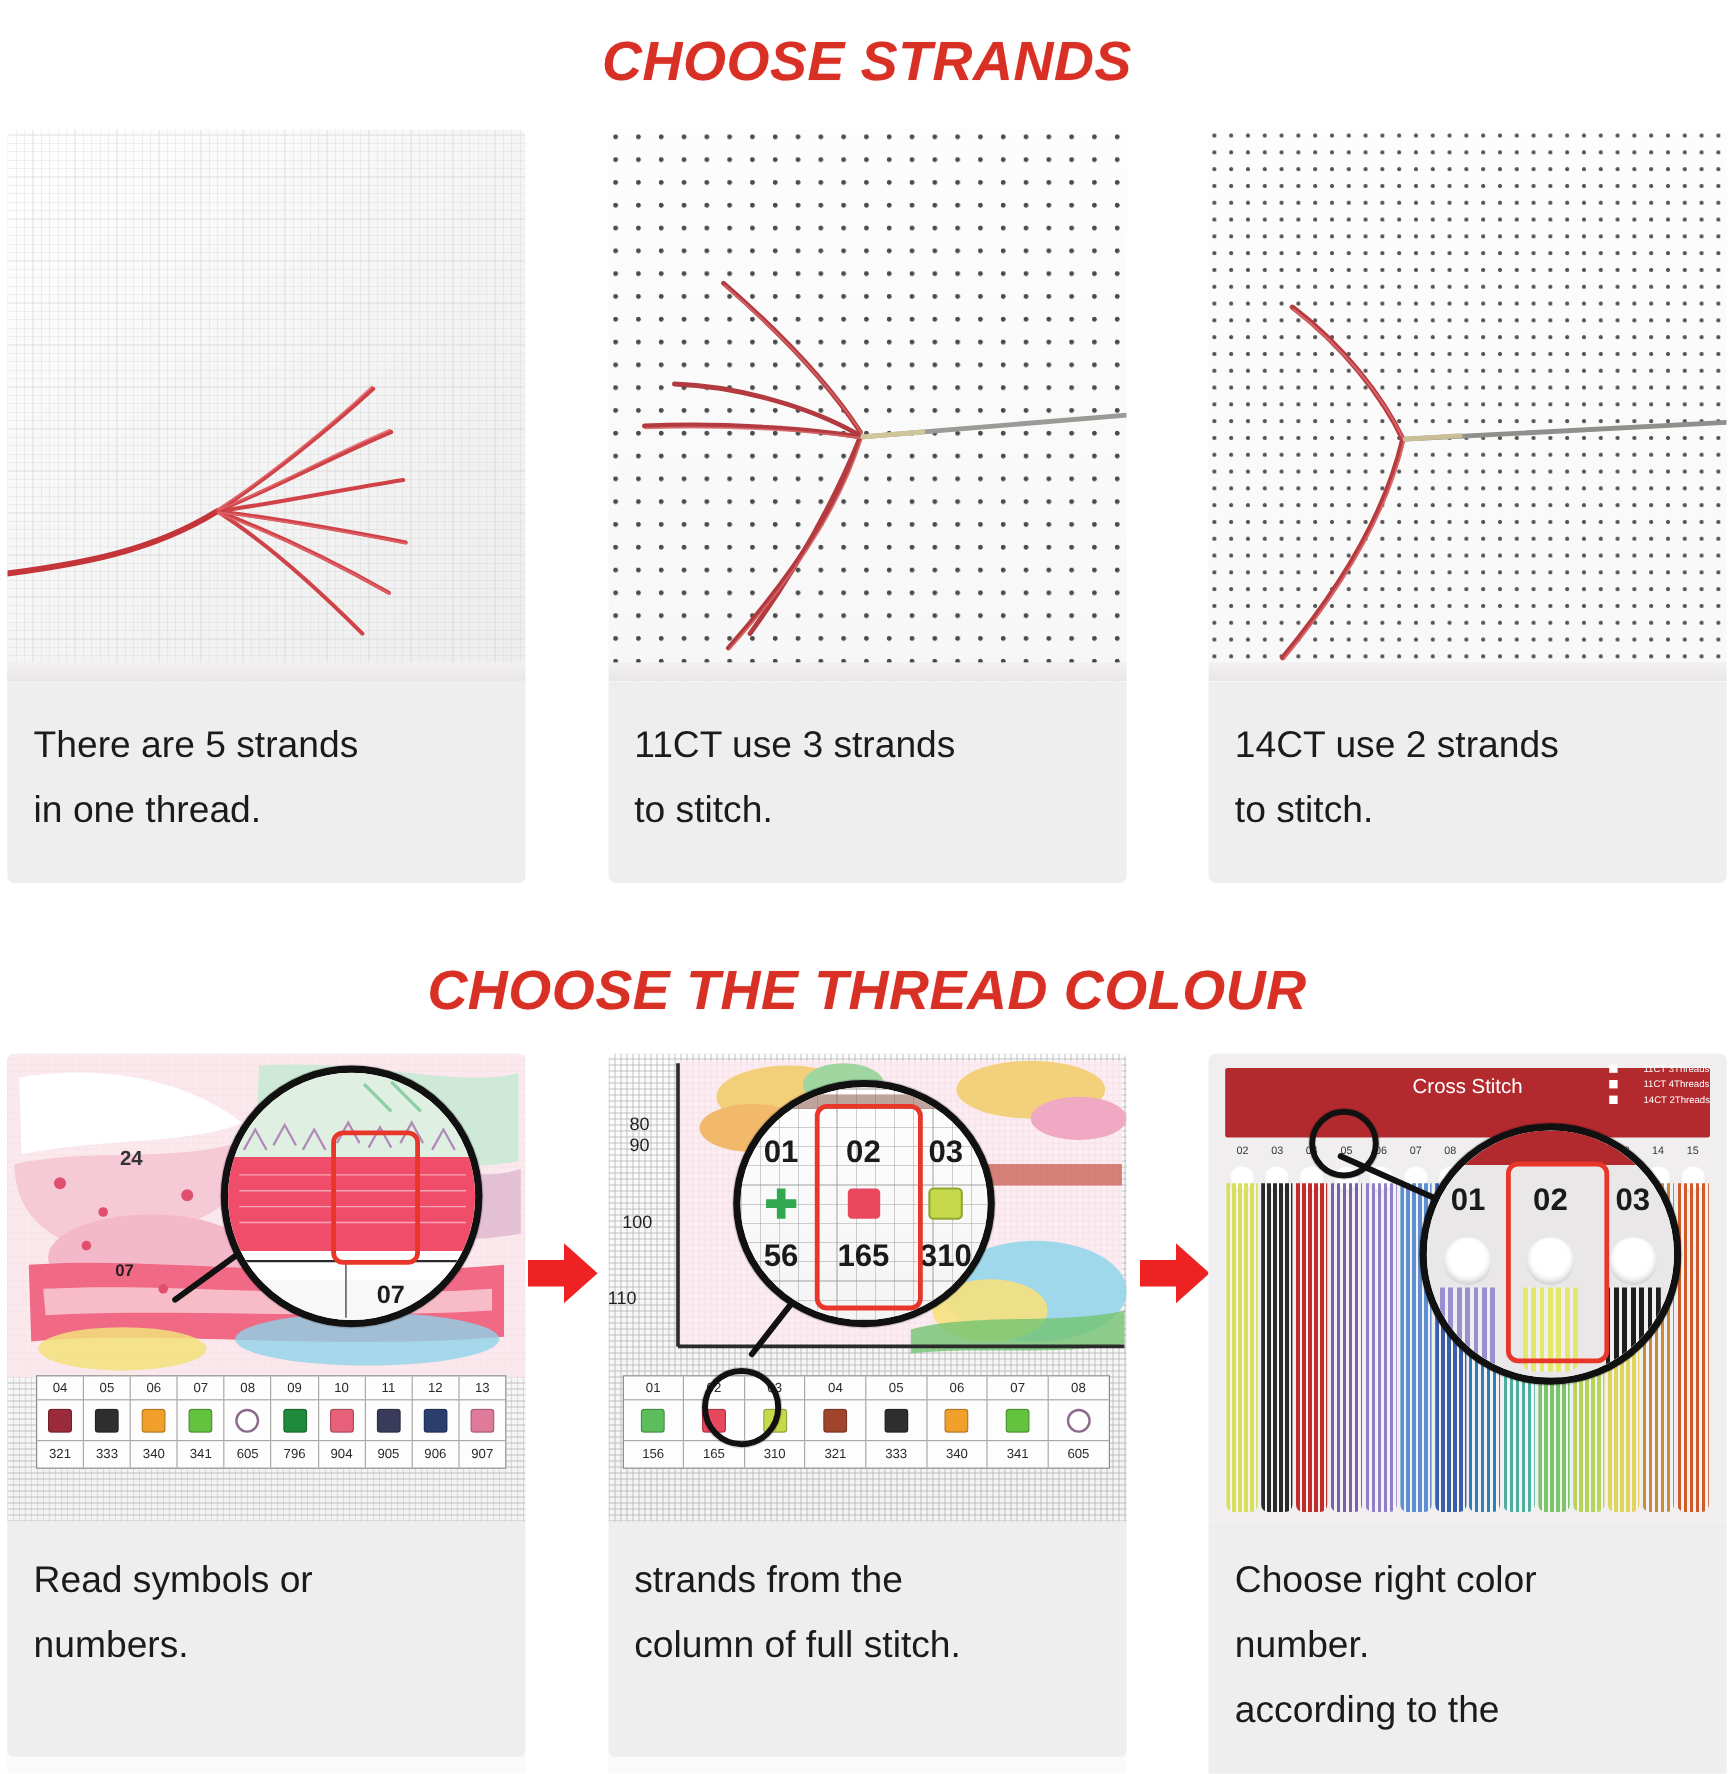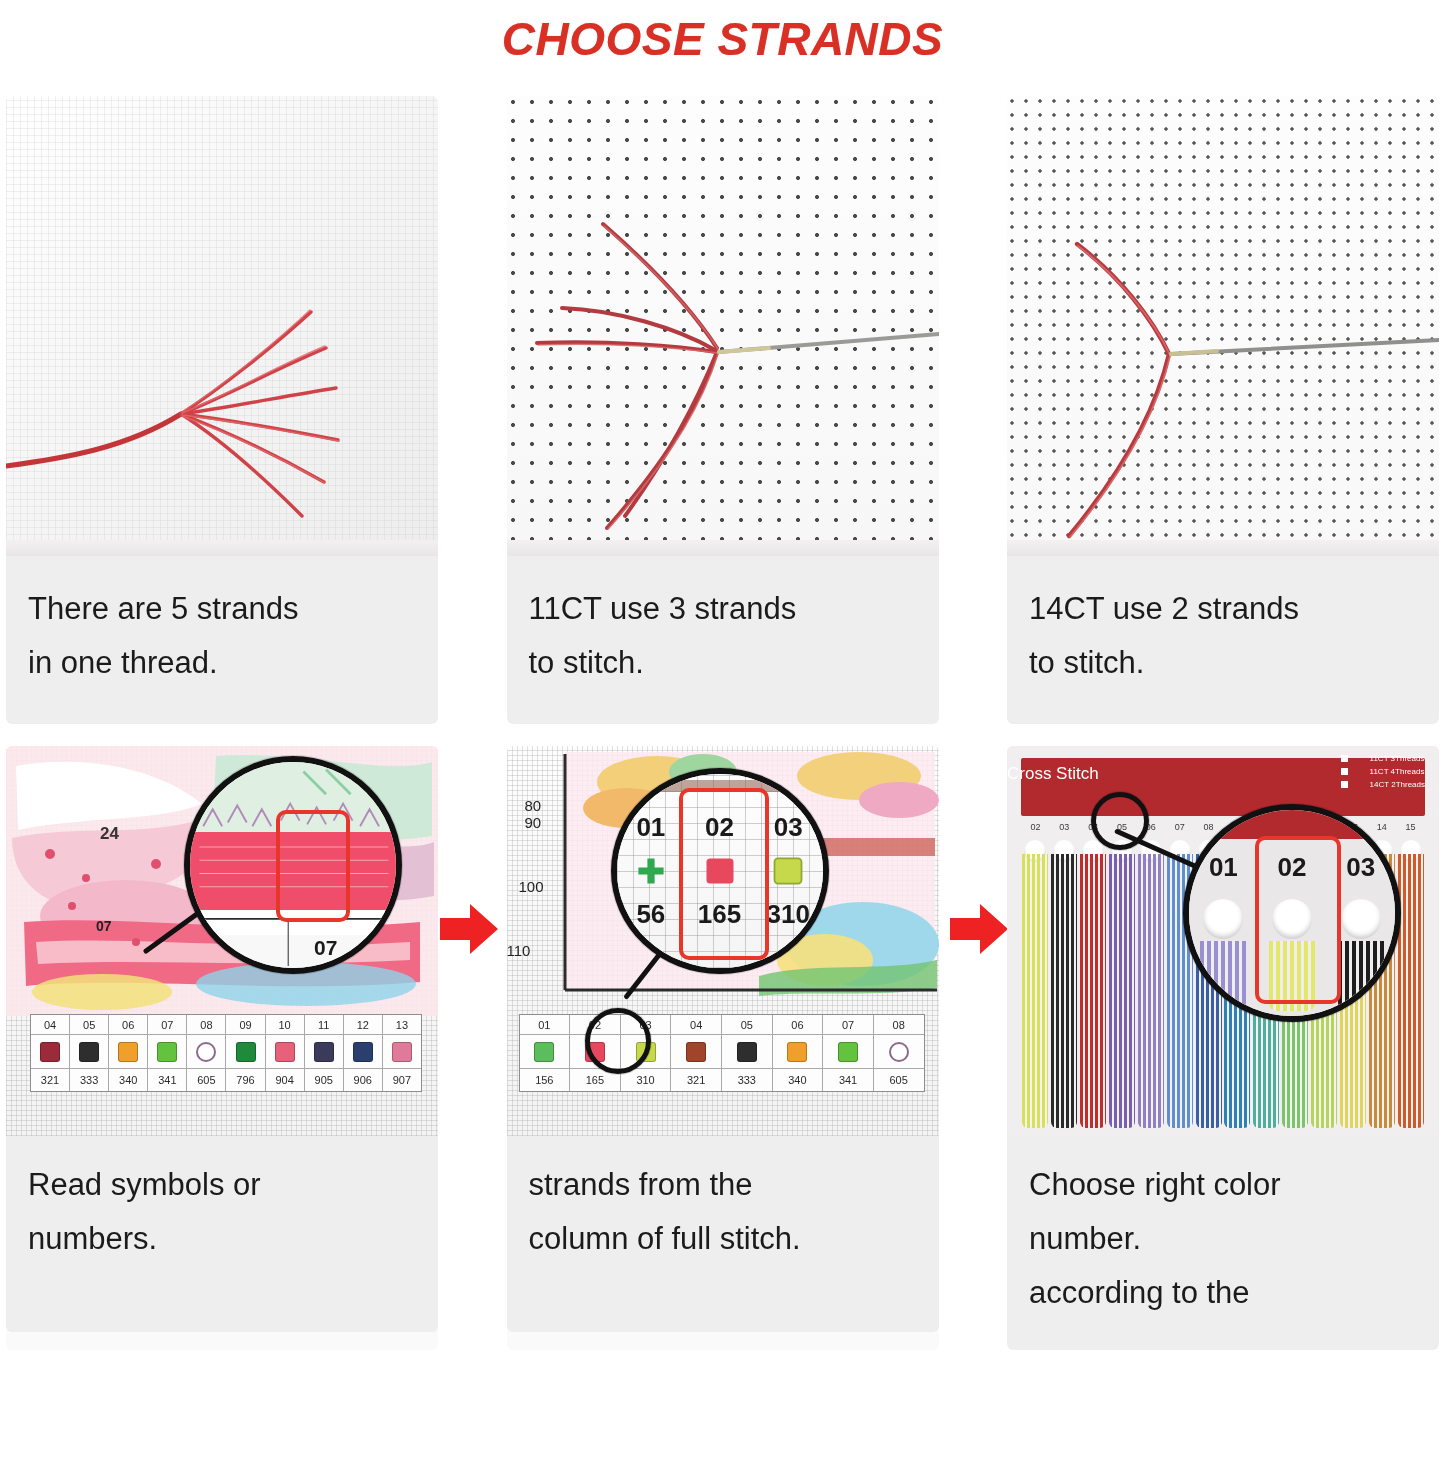--- a/index.html
+++ b/index.html
@@ -14,21 +14,21 @@
   
   .section-title {
     text-align: center;
     color: #d93025;
     font-weight: bold;
     font-style: italic;
     letter-spacing: 0.5px;
     font-family: "Liberation Sans", sans-serif;
     text-shadow: 0 0 1px rgba(200,40,30,0.35);
   }
-  #title-strands { font-size: 46px; line-height: 62px; padding-top: 8px; }
+  #title-strands { font-size: 46px; line-height: 62px; padding-top: 20px; }
   #title-colour  { font-size: 46px; line-height: 62px; padding-top: 6px; }
 
   
   .row { display: flex; justify-content: space-between; padding: 0 6px; }
   .row-1 { margin-top: 26px; }
   .card { position: relative; width: 432px; background:#fafafa;
           border-radius: 6px; overflow: hidden; }
   .card-photo { position: relative; width: 100%; overflow: hidden; background:#fff; }
   .r1 .card-photo { height: 460px; }
   .caption {
@@ -115,21 +115,21 @@
   .arrow { position:absolute; width:62px; height:62px; }
 
   
   .axis-lab { position:absolute; font-size:15px; color:#1f1f1f;
               font-family:"Liberation Sans", sans-serif; }
 
   
   .thread-card { position:absolute; inset:0; background:#f0eeee; }
   .tc-header { position:absolute; left:14px; right:14px; top:12px; height:58px;
                background:#b2292e; border-radius:2px; }
-  .tc-title { position:absolute; left:0; right:0; top:18px; text-align:left;
+  .tc-title { position:absolute; left:0; right:0; top:18px; text-align:center;
               color:#fff; font-size:17px; font-family:"Liberation Sans", sans-serif; }
   .tc-opts { position:absolute; right:14px; top:8px; display:flex; flex-direction:column; gap:4px; }
   .tc-opt { display:flex; align-items:center; gap:22px; color:#ffffff; font-size:8px;
             font-family:"Liberation Sans", sans-serif; white-space:nowrap; }
   .tc-box { width:7px; height:7px; background:#fff; flex:none; }
   .tc-numrow { position:absolute; left:14px; right:14px; top:76px; height:18px; display:flex; }
   .tc-num { flex:1; text-align:center; font-size:9px; color:#3a3a3a;
             font-family:"Liberation Sans", sans-serif; }
   .tc-skeins { position:absolute; left:14px; right:14px; top:94px; bottom:8px; display:flex; }
   .skein { flex:1; position:relative; }
@@ -222,20 +222,21 @@
         </svg>
         <div class="fabric-edge"></div>
       </div>
       <div class="caption">
         <div>14CT use 2 strands</div>
         <div>to stitch.</div>
       </div>
     </div>
   </div>
 
+  <h1 class="section-title" id="title-colour" style="margin-top:52px;">CHOOSE THE THREAD COLOUR</h1>
 
   <div class="row r2" style="margin-top:22px; position:relative;">
 
     <svg class="arrow" style="left:438px; top:152px;" viewBox="0 0 62 62">
       <path d="M2,20 L32,20 L32,6 L60,31 L32,56 L32,42 L2,42 Z" fill="#ee2222"></path>
     </svg>
 
     <svg class="arrow" style="left:948px; top:152px;" viewBox="0 0 62 62">
       <path d="M2,20 L32,20 L32,6 L60,31 L32,56 L32,42 L2,42 Z" fill="#ee2222"></path>
     </svg>

